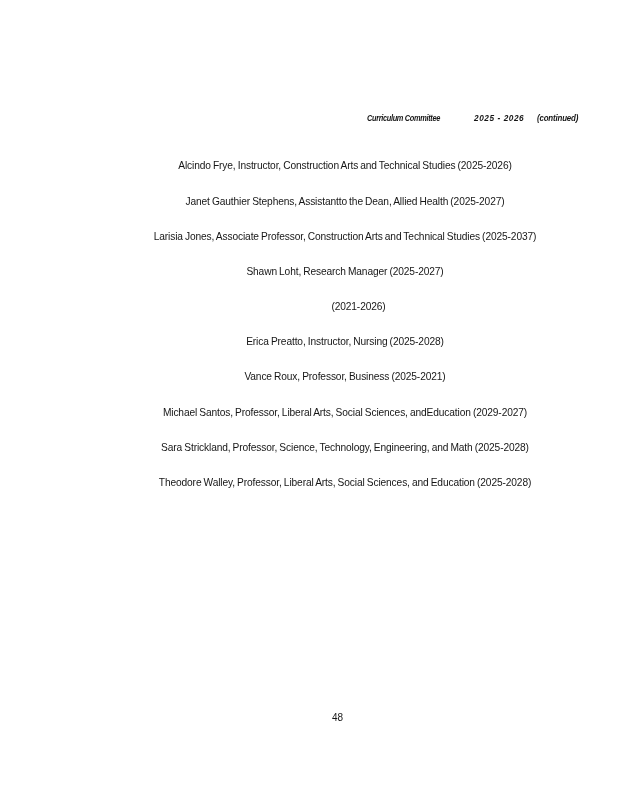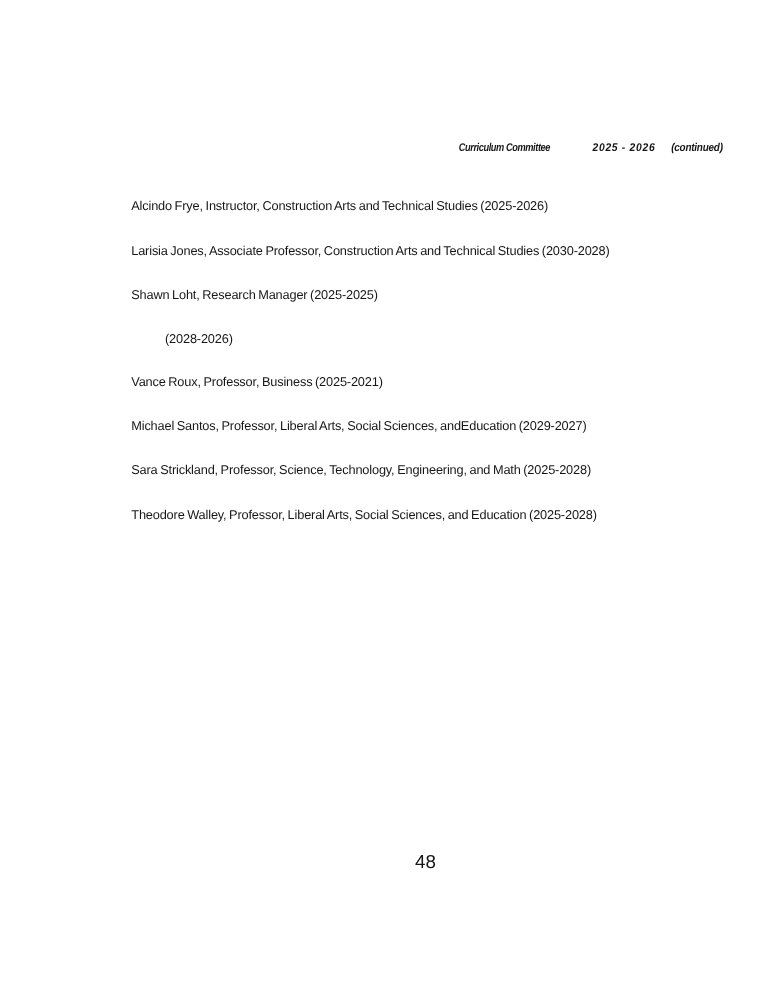--- a/index.html
+++ b/index.html
@@ -23,45 +23,47 @@
   .hdr-term  { left: 474px; letter-spacing: 0.6px;  transform: scaleX(0.92); transform-origin: 0 0; }
   .hdr-cont  { left: 537px; letter-spacing: -0.2px; transform: scaleX(0.88); transform-origin: 0 0; }
 
   
   .roster {
     position: absolute; left: 105px; top: 137px; width: 480px;
     font-size: 10.2px; line-height: 11.72px;
     letter-spacing: -0.12px; word-spacing: -0.6px;
     white-space: pre;
   }
-  .roster .line { height: 11.72px; }
+  .roster .line { height: 11.72px; text-align: center; }
   .roster .line.indent { padding-left: 27px; }
 
   
   .pageno {
-    position: absolute; left: 332px; top: 684px;
-    font-size: 15px; line-height: 12px;
+    position: absolute; left: 332px; top: 712px;
+    font-size: 10px; line-height: 12px;
   }
 </style>
 </head>
 <body>
 
 <div class="page">
 
   <header class="doc-header">
     <span class="hdr-title">Curriculum Committee</span>
     <span class="hdr-term">2025 - 2026</span>
     <span class="hdr-cont">(continued)</span>
   </header>
 
   <main class="roster">
     <div class="line">Alcindo Frye, Instructor, Construction Arts and Technical Studies (2025-2026)</div>
-    <div class="line">Larisia Jones, Associate Professor, Construction Arts and Technical Studies (2030-2028)</div>
-    <div class="line">Shawn Loht, Research Manager (2025-2025)</div>
-    <div class="line indent">(2028-2026)</div>
+    <div class="line">Janet Gauthier Stephens, Assistantto the Dean, Allied Health (2025-2027)</div>
+    <div class="line">Larisia Jones, Associate Professor, Construction Arts and Technical Studies (2025-2037)</div>
+    <div class="line">Shawn Loht, Research Manager (2025-2027)</div>
+    <div class="line indent">(2021-2026)</div>
+    <div class="line">Erica Preatto, Instructor, Nursing (2025-2028)</div>
     <div class="line">Vance Roux, Professor, Business (2025-2021)</div>
     <div class="line">Michael Santos, Professor, Liberal Arts, Social Sciences, andEducation (2029-2027)</div>
     <div class="line">Sara Strickland, Professor, Science, Technology, Engineering, and Math (2025-2028)</div>
     <div class="line">Theodore Walley, Professor, Liberal Arts, Social Sciences, and Education (2025-2028)</div>
   </main>
 
   <footer>
     <span class="pageno">48</span>
   </footer>
 

